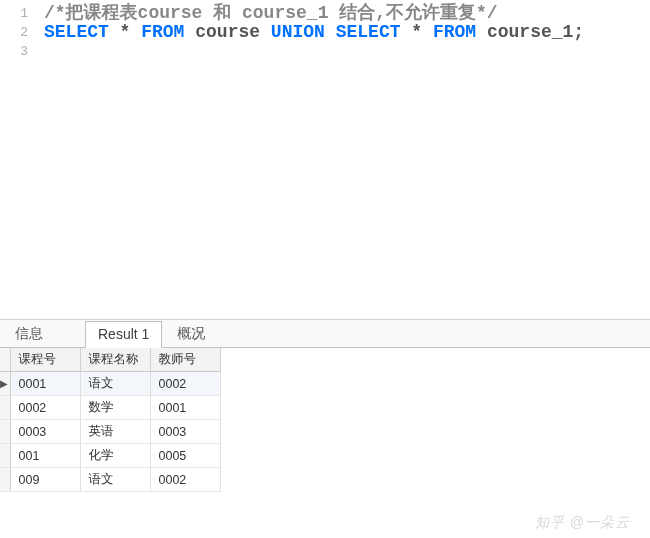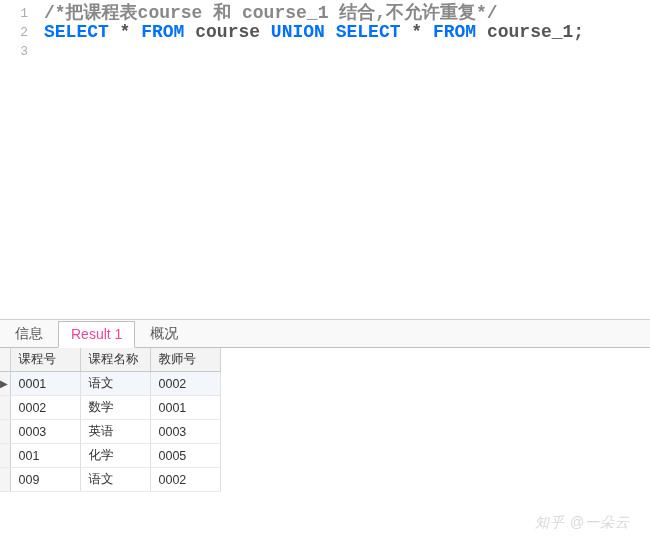--- a/index.html
+++ b/index.html
@@ -58,21 +58,22 @@
       border: 1px solid transparent;
       border-bottom: none;
       margin-right: 2px;
       position: relative;
       top: 1px;
     }
     .tab.active {
       background: #fff;
       border: 1px solid #c0c0c0;
       border-bottom: 1px solid #fff;
-      color: #ec4899;
+      color: #404040;
+      margin-left: 27px;
     }
     .grid-wrap {
       overflow: auto;
     }
     table.result {
       border-collapse: collapse;
       font-size: 12.5px;
     }
     table.result th, table.result td {
       border-right: 1px solid #e0e0e0;

